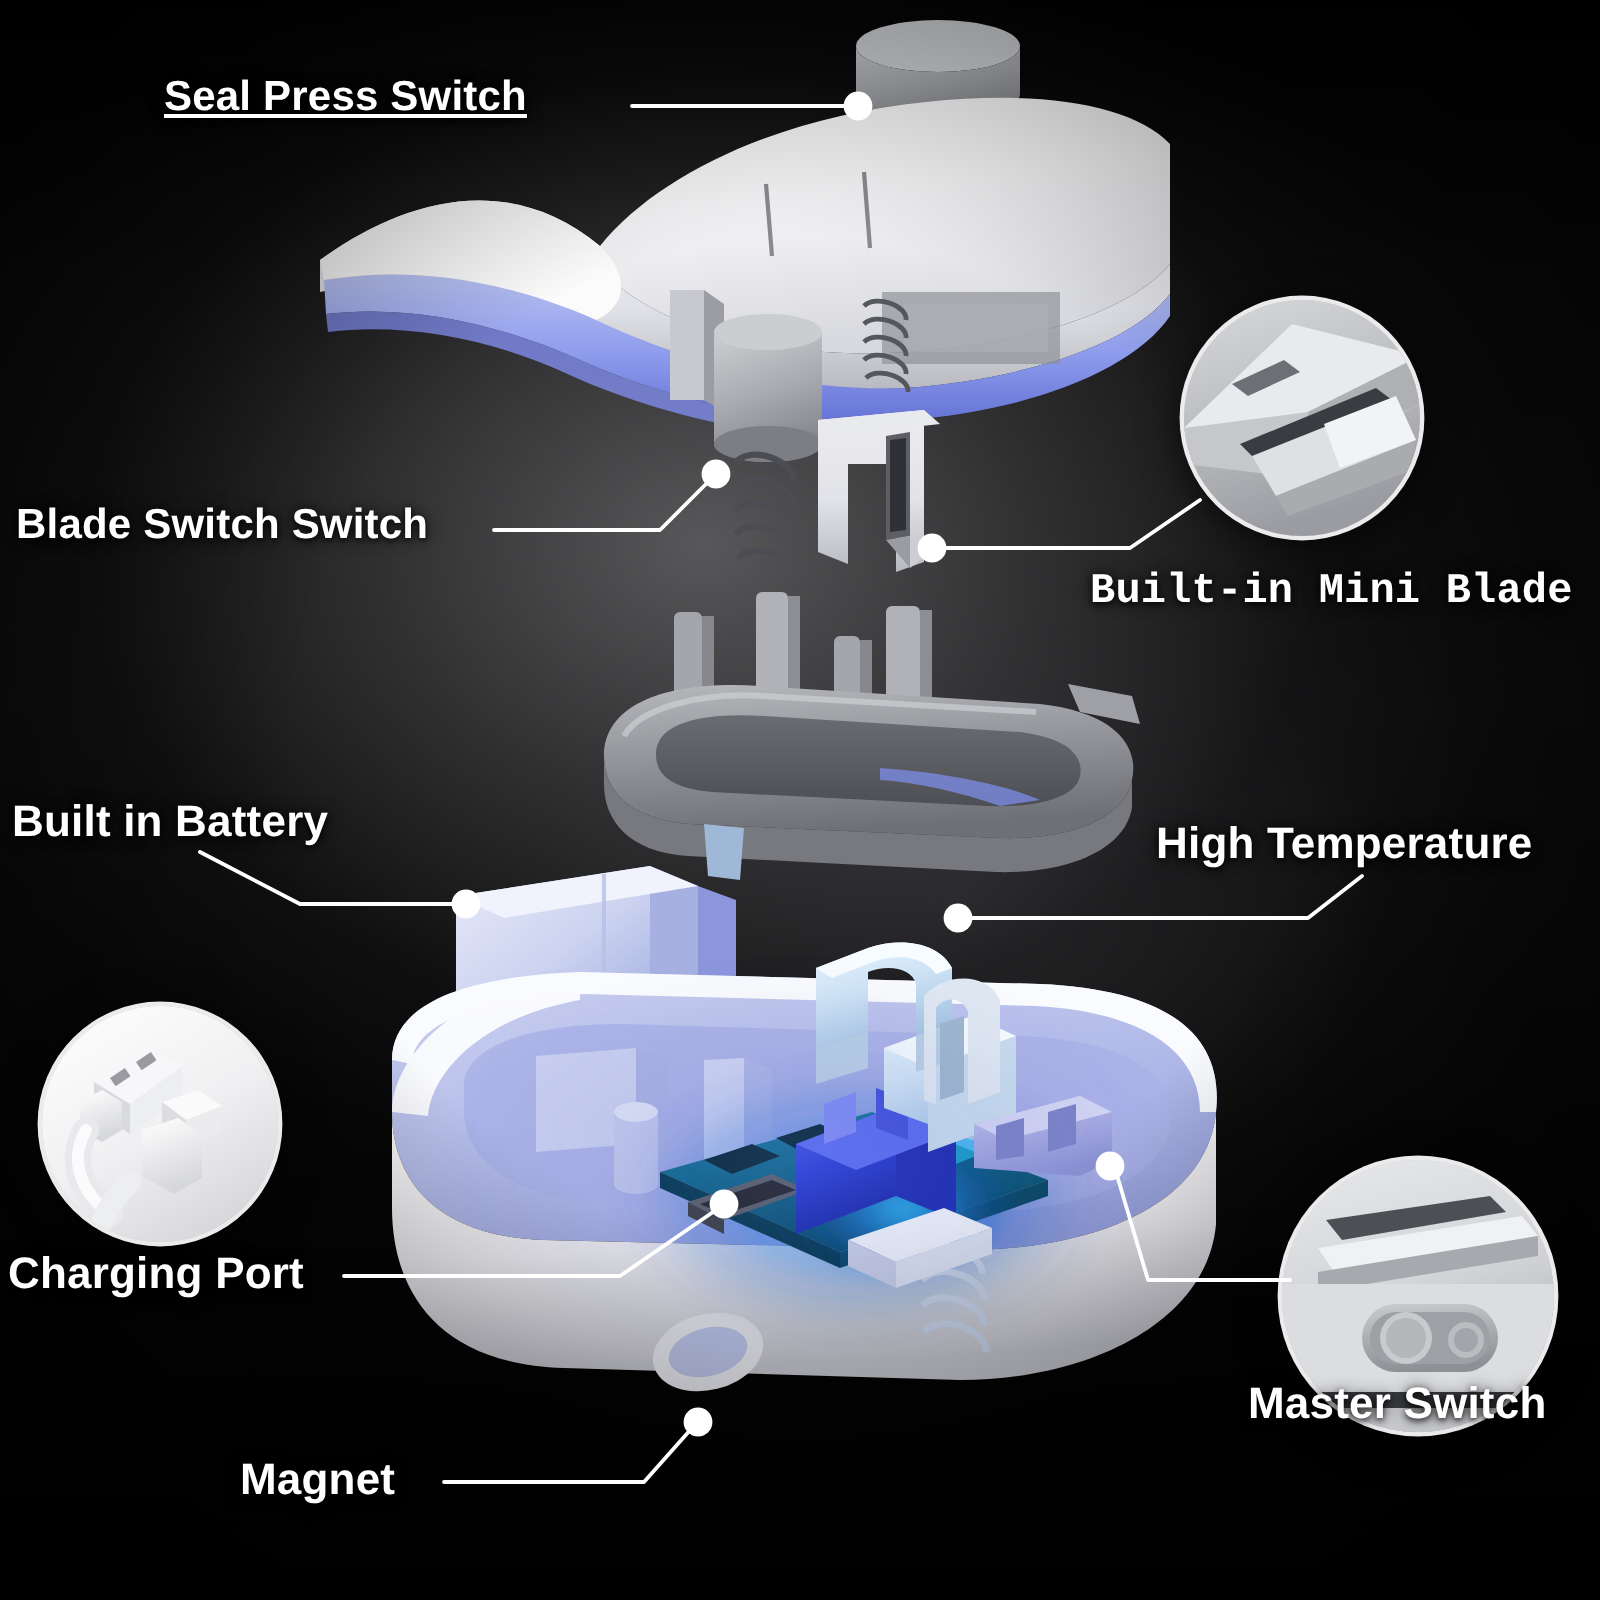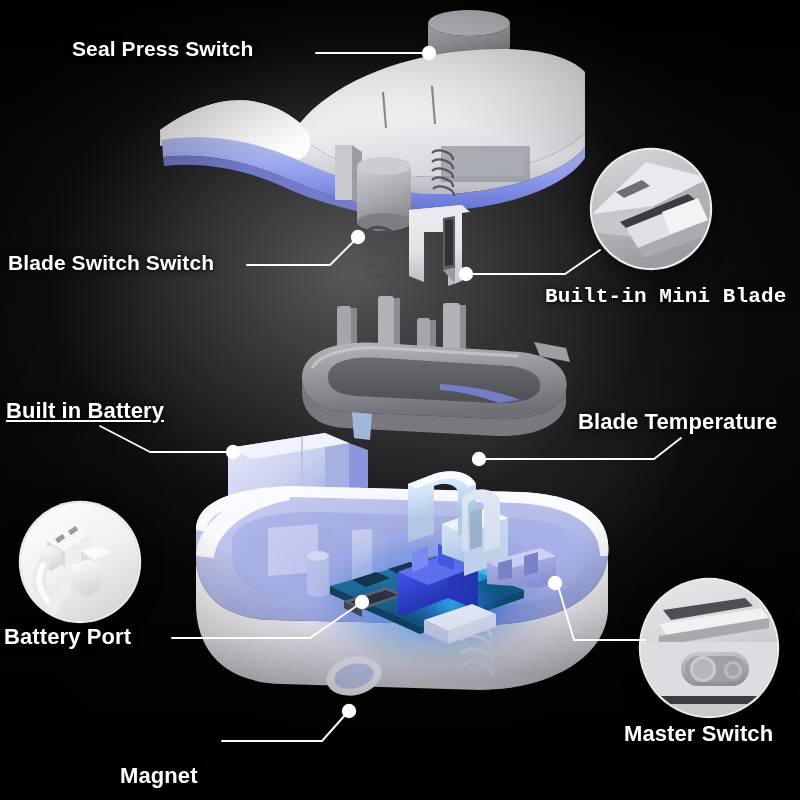--- a/index.html
+++ b/index.html
@@ -466,23 +466,23 @@
         <path d="M 470 274 L 565 274 L 600 250" class="leader"></path>
         <circle cx="466" cy="274" r="7.2" class="dot"></circle>
         <path d="M 484 459 L 654 459 L 681 438" class="leader"></path>
         <circle cx="479" cy="459" r="7.2" class="dot"></circle>
         <path d="M 558 586 L 574 640 L 645 640" class="leader"></path>
         <circle cx="555" cy="583" r="7.2" class="dot"></circle>
       </g>
   </svg>
 
   <div id="labels">
-      <div class="label sm" style="left: 72px; top: 38px;">Seal Press Switch</div>
+      <div class="label sm" style="left: 82px; top: 38px; text-decoration: underline;">Seal Press Switch</div>
       <div class="label sm" style="left: 8px; top: 252px;">Blade Switch Switch</div>
-      <div class="label" style="left: 6px; top: 400px; text-decoration: underline;">Built in Battery</div>
-      <div class="label" style="left: 4px; top: 626px;">Battery Port</div>
-      <div class="label" style="left: 120px; top: 729px; margin-top: 36px;">Magnet</div>
+      <div class="label" style="left: 6px; top: 400px;">Built in Battery</div>
+      <div class="label" style="left: 4px; top: 626px;">Charging Port</div>
+      <div class="label" style="left: 120px; top: 729px;">Magnet</div>
       <div class="label sm" style="left: 545px; top: 286px; font-family: Liberation Mono, monospace;">Built-in Mini Blade</div>
-      <div class="label" style="left: 578px; top: 411px;">Blade Temperature</div>
-      <div class="label" style="left: 624px; top: 723px;">Master Switch</div>
+      <div class="label" style="left: 578px; top: 411px;">High Temperature</div>
+      <div class="label" style="left: 624px; top: 691px;">Master Switch</div>
     </div>
 
 </div>
 
 </body></html>

